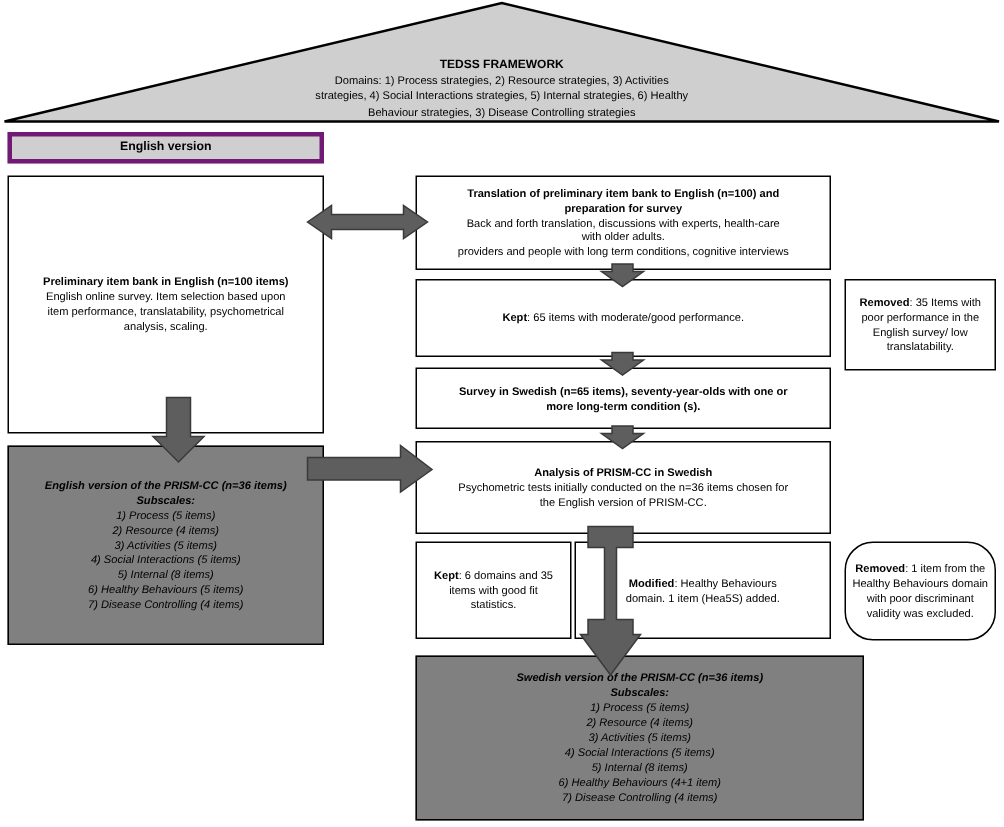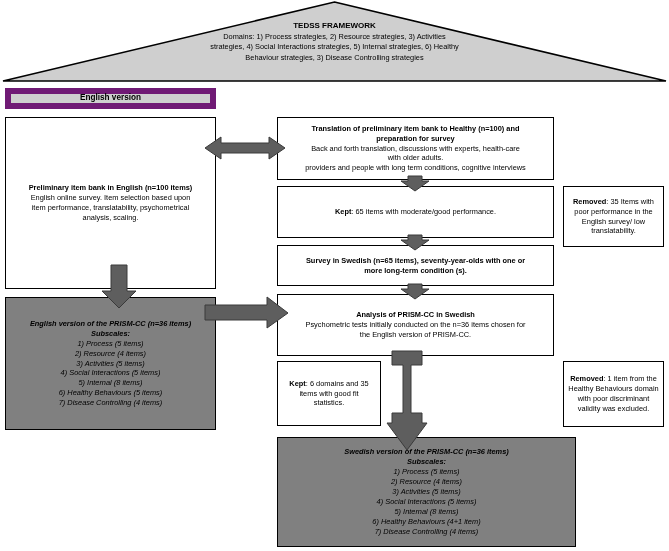--- a/index.html
+++ b/index.html
@@ -25,21 +25,21 @@
     justify-content:center;
     text-align:center;
     font-size:7.4px;
     line-height:1.34;
     color:#000;
     padding:2px 4px;
   }
   .box.gray{ background:#808080;font-style:italic; }
   .box.hdr{
     background:#cfcfcf;
-    border:6px solid #701a75;
+    border:3px solid #701a75;
     font-weight:bold;
     font-size:8.2px;
   }
   .b{font-weight:bold;}
   .ttl{font-weight:bold;}
   .lines div{white-space:nowrap;}
   
   #roof{
     position:absolute;
     left:0; top:0;
@@ -49,21 +49,21 @@
   #roof-text{
     position:absolute;
     left:0; top:20px;
     width:669px;
     text-align:center;
     font-size:7.4px;
     line-height:1.45;
     color:#000;
     pointer-events:none;
   }
-  #roof-text .ttl{font-size:8px;}
+  #roof-text .ttl{font-size:8px;margin-top:17px;}
   .arrow{position:absolute;}
   .arrow svg{display:block;overflow:visible;}
 </style>
 </head>
 <body>
 
 <div id="page">
 
   <div id="roof">
     <svg width="669" height="84" viewBox="0 0 669 84">
@@ -99,21 +99,21 @@
       <div>3) Activities (5 items)</div>
       <div>4) Social Interactions (5 items)</div>
       <div>5) Internal (8 items)</div>
       <div>6) Healthy Behaviours (5 items)</div>
       <div>7) Disease Controlling (4 items)</div>
     </div>
   </div>
 
   <div class="box" style="left:277px;top:117px;width:277px;height:63px;">
     <div class="lines">
-      <div class="ttl">Translation of preliminary item bank to Healthy (n=100) and</div>
+      <div class="ttl">Translation of preliminary item bank to English (n=100) and</div>
       <div class="ttl">preparation for survey</div>
       <div>Back and forth translation, discussions with experts, health-care</div>
       <div>with older adults.</div>
       <div>providers and people with long term conditions, cognitive interviews</div>
     </div>
   </div>
 
   <div class="box" style="left:277px;top:186px;width:277px;height:52px;">
     <div class="lines">
       <div>
@@ -140,20 +140,28 @@
   <div class="box" style="left:277px;top:361px;width:104px;height:65px;">
     <div class="lines">
       <div>
         <span class="b">Kept</span><span>: 6 domains and 35</span>
       </div>
       <div>items with good fit</div>
       <div>statistics.</div>
     </div>
   </div>
 
+  <div class="box" style="left:383px;top:361px;width:171px;height:65px;">
+    <div class="lines">
+      <div>
+        <span class="b">Modified</span><span>: Healthy Behaviours</span>
+      </div>
+      <div>domain. 1 item (Hea5S) added.</div>
+    </div>
+  </div>
 
   <div class="box gray" style="left:277px;top:437px;width:299px;height:110px;">
     <div class="lines">
       <div class="ttl">Swedish version of the PRISM-CC (n=36 items)</div>
       <div class="ttl">Subscales:</div>
       <div>1)  Process (5 items)</div>
       <div>2) Resource (4 items)</div>
       <div>3) Activities (5 items)</div>
       <div>4) Social Interactions (5 items)</div>
       <div>5) Internal (8 items)</div>
@@ -166,21 +174,21 @@
     <div class="lines">
       <div>
         <span class="b">Removed</span><span>: 35 Items with</span>
       </div>
       <div>poor performance in the</div>
       <div>English survey/ low</div>
       <div>translatability.</div>
     </div>
   </div>
 
-  <div class="box" style="left:563px;top:361px;width:101px;height:66px;">
+  <div class="box" style="left:563px;top:361px;width:101px;height:66px;border-radius:19px;">
     <div class="lines">
       <div>
         <span class="b">Removed</span><span>: 1 item from the</span>
       </div>
       <div>Healthy Behaviours domain</div>
       <div>with poor discriminant</div>
       <div>validity was excluded.</div>
     </div>
   </div>
 

